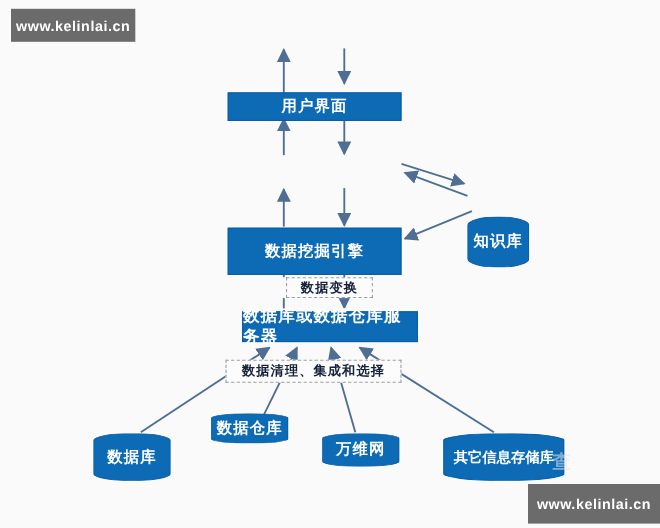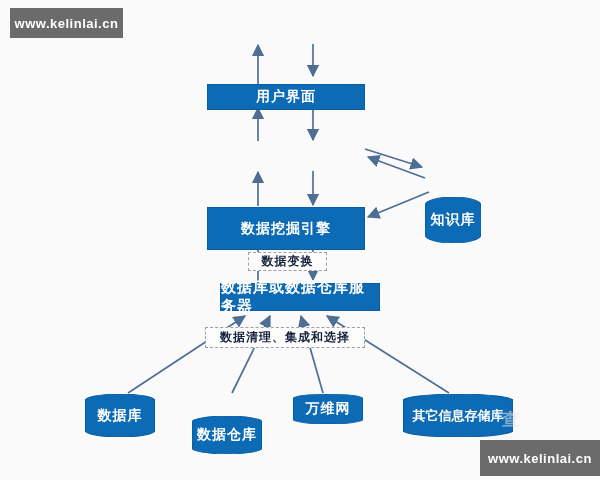--- a/index.html
+++ b/index.html
@@ -101,21 +101,21 @@
 
   <div class="nbox" style="left:207px;top:84px;width:158px;height:26px;">
     <span>用户界面</span>
   </div>
 
 
   <div class="nbox" style="left:207px;top:207px;width:158px;height:43px;">
     <span>数据挖掘引擎</span>
   </div>
 
-  <div class="dbox" style="left:248px;top:252px;width:79px;height:19px;">
+  <div class="dbox" style="left:260px;top:252px;width:79px;height:19px;">
     <span>数据变换</span>
   </div>
 
   <div class="nbox" style="left:220px;top:283px;width:160px;height:28px;font-size:15px;">
     <span>数据库或数据仓库服务器</span>
   </div>
 
   <div class="dbox" style="left:205px;top:327px;width:160px;height:21px;">
     <span>数据清理、集成和选择</span>
   </div>
@@ -127,21 +127,21 @@
     <span class="lbl">知识库</span>
   </div>
 
   <div class="cyl" style="left:85px;top:394px;width:70px;height:43px;">
     <svg viewBox="0 0 100 100" preserveAspectRatio="none">
       <path d="M0,16 A50,16 0 0 1 100,16 L100,84 A50,16 0 0 1 0,84 Z" fill="#0d6ab5" stroke="#0a5ca3" stroke-width="2"></path>
     </svg>
     <span class="lbl">数据库</span>
   </div>
 
-  <div class="cyl" style="left:192px;top:416px;width:70px;height:38px;">
+  <div class="cyl" style="left:192px;top:376px;width:70px;height:27px;">
     <svg viewBox="0 0 100 100" preserveAspectRatio="none">
       <path d="M0,16 A50,16 0 0 1 100,16 L100,84 A50,16 0 0 1 0,84 Z" fill="#0d6ab5" stroke="#0a5ca3" stroke-width="2"></path>
     </svg>
     <span class="lbl">数据仓库</span>
   </div>
 
   <div class="cyl" style="left:293px;top:394px;width:70px;height:30px;">
     <svg viewBox="0 0 100 100" preserveAspectRatio="none">
       <path d="M0,16 A50,16 0 0 1 100,16 L100,84 A50,16 0 0 1 0,84 Z" fill="#0d6ab5" stroke="#0a5ca3" stroke-width="2"></path>
     </svg>

